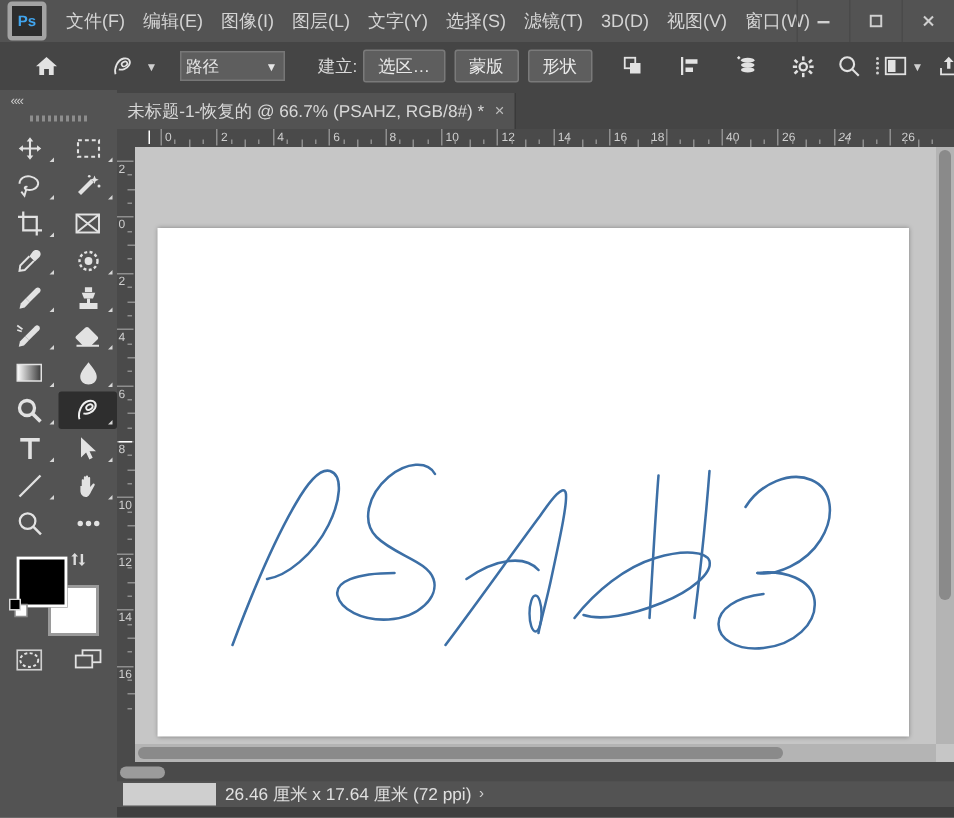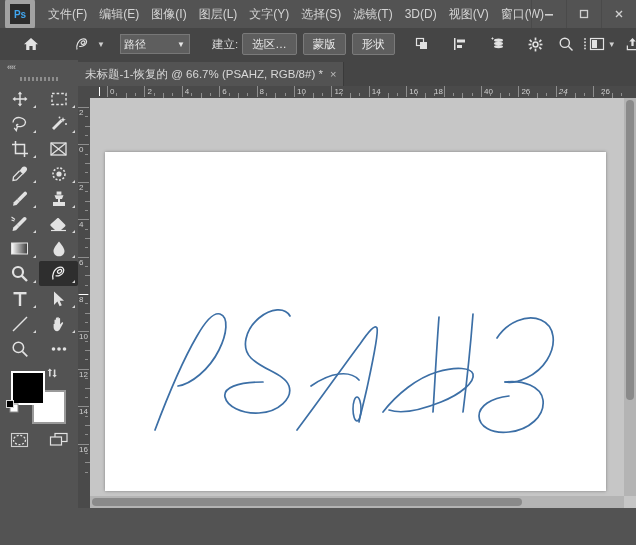--- a/index.html
+++ b/index.html
@@ -12,21 +12,21 @@
   #app{position:relative;width:636px;height:545px;background:#535353;}
 
   
   .menubar{
     position:absolute;left:0;top:0;width:636px;height:28px;
     background:#535353;display:flex;align-items:center;
     border-bottom:1px solid #3f3f3f;
   }
   .ps-logo{
     width:20px;height:20px;margin-left:5px;margin-right:7px;
-    border:5px solid #a3a3a3;border-radius:3px;background:#2d2d2d;
+    border:3px solid #a3a3a3;border-radius:3px;background:#2d2d2d;
     color:#41a5ee;font-size:10px;font-weight:bold;
     display:flex;align-items:center;justify-content:center;
     font-family:"Liberation Sans",sans-serif;
   }
   .menu-item{
     color:#d4d4d4;font-size:12px;padding:4px 6px;white-space:nowrap;
     cursor:default;
   }
   .wincontrols{position:absolute;right:0;top:0;height:28px;display:flex;}
   .wc{
@@ -699,14 +699,25 @@
     </div>
     <div class="vscroll">
       <div class="thumb"></div>
     </div>
     <div class="hscroll">
       <div class="thumb"></div>
     </div>
   </div>
 
   <div class="leftbottom"></div>
+  <div class="statusbar">
+    <div class="status-hscroll">
+      <div class="sthumb"></div>
+    </div>
+    <div class="status-row">
+      <div class="zoom-box"></div>
+      <div class="status-text">26.46 厘米 x 17.64 厘米 (72 ppi)</div>
+      <div class="status-arrow">›</div>
+    </div>
+    <div class="status-bottom"></div>
+  </div>
 
 </div>
 
 </body></html>

